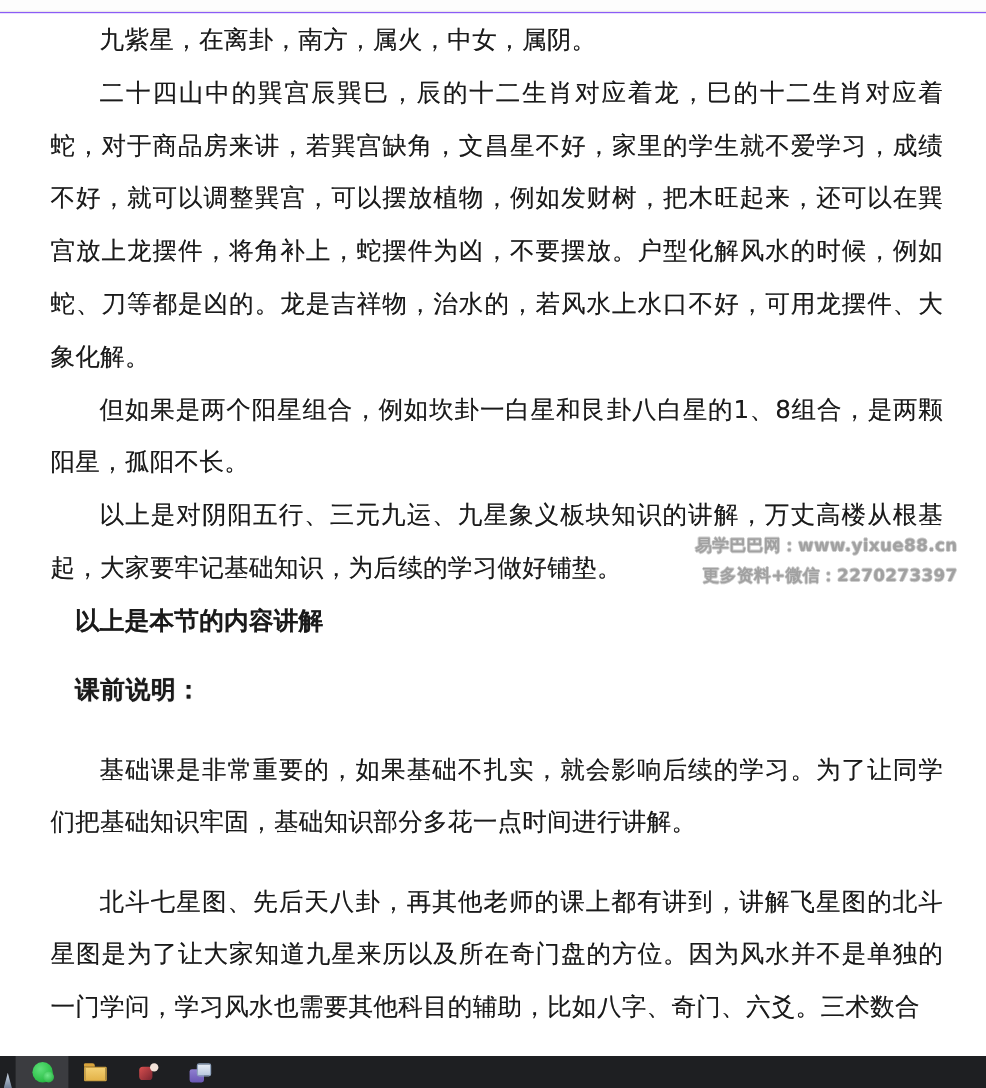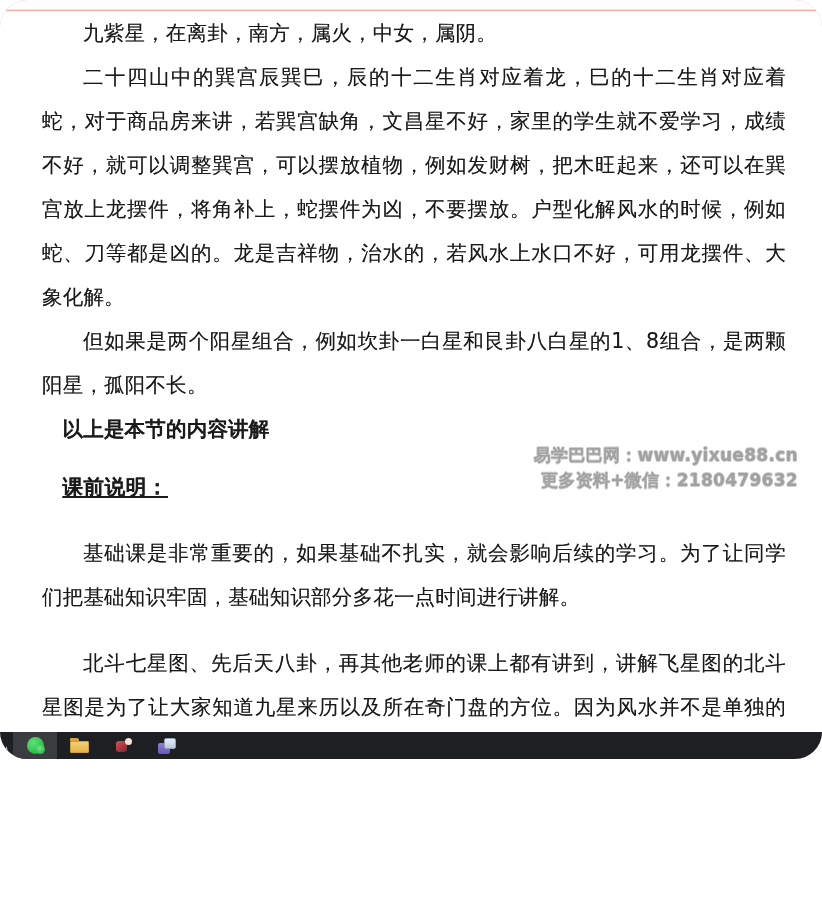--- a/index.html
+++ b/index.html
@@ -8,24 +8,23 @@
     width: 822px;
     height: 907px;
     overflow: hidden;
     background: #ffffff;
     font-family: "DejaVu Sans", "Liberation Sans", sans-serif;
   }
 
   #app {
     position: relative;
     width: 822px;
-    height: 759px;
-    background: #fca5a5;
+    height: 907px;
+    background: #8b5cf6;
     overflow: hidden;
-    border-radius: 27px;
   }
 
   
   .top-rule {
     position: absolute;
     top: 0;
     left: 0;
     width: 822px;
     height: 10px;
     background: #fdfdfd;
@@ -65,36 +64,36 @@
   .para.indent { text-indent: 2em; }
   .para.indent-half { text-indent: 1em; font-weight: bold; }
 
   .para.bold {
     font-weight: 800;
     letter-spacing: 0.6px;
     text-shadow: 0 0 0.7px rgba(20,20,20,0.8);
   }
 
   .para.spaced-top { margin-top: 22px; }
-  .para.gap-top   { margin-top: 14px; text-decoration: underline; }
+  .para.gap-top   { margin-top: 14px; }
 
   
   .watermark {
     position: absolute;
     right: 24px;
     top: 432px;
     text-align: right;
     pointer-events: none;
     user-select: none;
     line-height: 25px;
   }
   .watermark .wm-line {
     display: block;
     font-family: "DejaVu Sans", "Liberation Sans", sans-serif;
-    font-size: 17px;
+    font-size: 14px;
     font-weight: 700;
     color: #9a9a9a;
     letter-spacing: 0.3px;
     text-shadow:
        0.7px 0 0 #c9c9c9,
       -0.7px 0 0 #c9c9c9,
        0 0.7px 0 #c9c9c9,
        0 -0.7px 0 #c9c9c9;
     opacity: 0.92;
   }
@@ -196,30 +195,31 @@
 <div id="app">
 
   <div class="top-rule"></div>
 
   <div class="doc-page">
     <div class="doc-body">
 
       <p class="para indent">九紫星，在离卦，南方，属火，中女，属阴。</p>
       <p class="para indent">二十四山中的巽宫辰巽巳，辰的十二生肖对应着龙，巳的十二生肖对应着蛇，对于商品房来讲，若巽宫缺角，文昌星不好，家里的学生就不爱学习，成绩不好，就可以调整巽宫，可以摆放植物，例如发财树，把木旺起来，还可以在巽宫放上龙摆件，将角补上，蛇摆件为凶，不要摆放。户型化解风水的时候，例如蛇、刀等都是凶的。龙是吉祥物，治水的，若风水上水口不好，可用龙摆件、大象化解。</p>
       <p class="para indent">但如果是两个阳星组合，例如坎卦一白星和艮卦八白星的1、8组合，是两颗阳星，孤阳不长。</p>
+      <p class="para indent">以上是对阴阳五行、三元九运、九星象义板块知识的讲解，万丈高楼从根基起，大家要牢记基础知识，为后续的学习做好铺垫。</p>
       <p class="para indent-half">以上是本节的内容讲解</p>
       <p class="para indent-half bold gap-top">课前说明：</p>
       <p class="para indent spaced-top">基础课是非常重要的，如果基础不扎实，就会影响后续的学习。为了让同学们把基础知识牢固，基础知识部分多花一点时间进行讲解。</p>
       <p class="para indent spaced-top">北斗七星图、先后天八卦，再其他老师的课上都有讲到，讲解飞星图的北斗星图是为了让大家知道九星来历以及所在奇门盘的方位。因为风水并不是单独的一门学问，学习风水也需要其他科目的辅助，比如八字、奇门、六爻。三术数合</p>
 
     </div>
 
     <div class="watermark">
       <span class="wm-line">易学巴巴网：www.yixue88.cn</span>
-      <span class="wm-line">更多资料+微信：2180479632</span>
+      <span class="wm-line">更多资料+微信：2270273397</span>
     </div>
   </div>
 
   <div class="taskbar">
 
     <div class="tb-sliver">
       <span class="shard"></span>
     </div>
 
     <div class="tb-item active">

